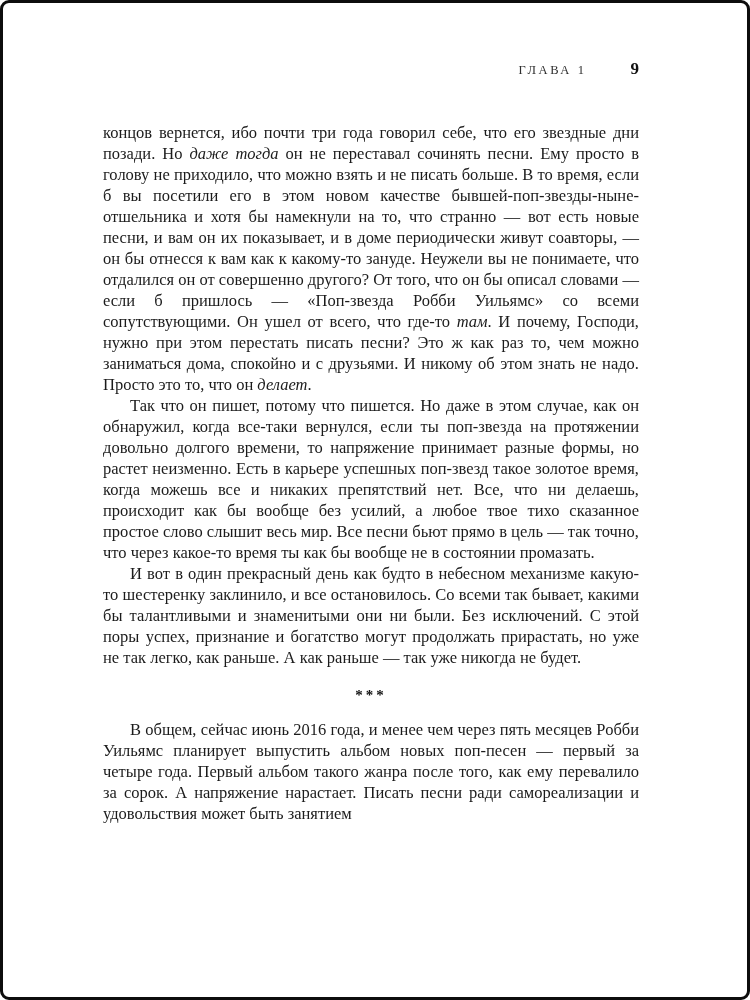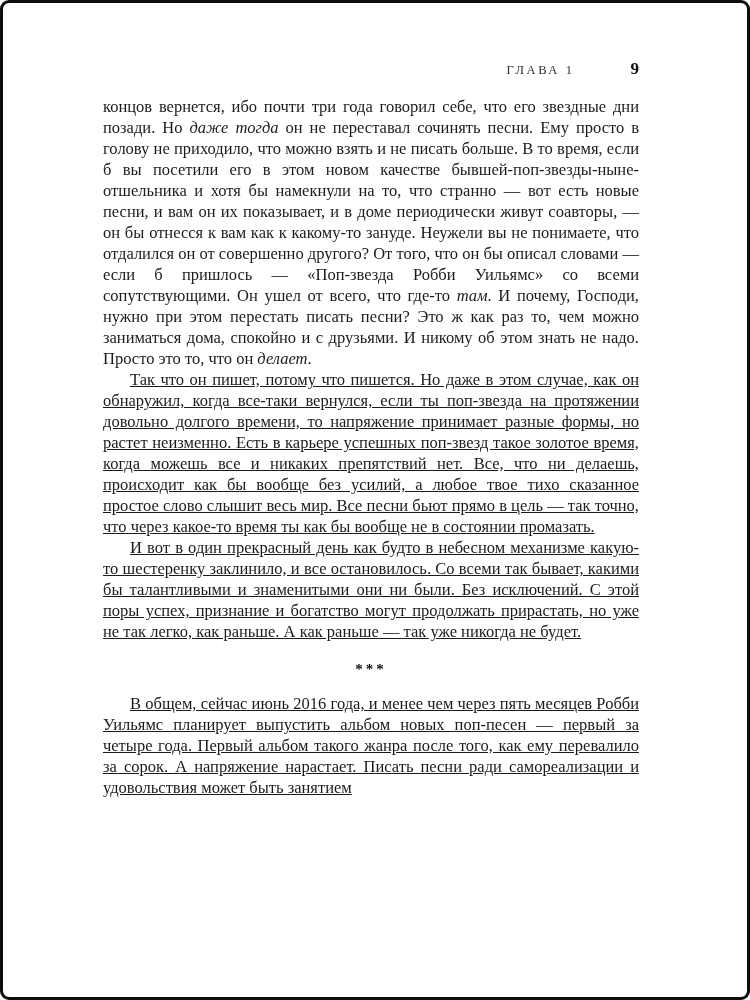--- a/index.html
+++ b/index.html
@@ -19,22 +19,22 @@
     border: 3px solid #0d0d0d;
     border-radius: 9px;
     padding: 56px 108px 40px 100px;
     font-family: "Liberation Serif", "DejaVu Serif", serif;
     color: #1b1b1b;
   }
   .page-header {
     display: flex;
     justify-content: flex-end;
     align-items: baseline;
-    gap: 56px;
-    margin-bottom: 17px;
+    gap: 44px;
+    margin-bottom: 43px;
   }
   .chapter-heading {
     font-size: 12.5px;
     letter-spacing: 2.6px;
     color: #2e2e2e;
     font-weight: 400;
   }
   .page-number {
     font-size: 17px;
     font-weight: 700;
@@ -45,21 +45,20 @@
     line-height: 21px;
     text-align: justify;
     hyphens: auto;
     -webkit-hyphens: auto;
   }
   .para {
     margin: 0;
   }
   .para.indent {
     text-indent: 27px;
-    text-decoration: underline;
   }
   .para em {
   }
   .separator {
     text-align: center;
     font-weight: 700;
     font-size: 15px;
     letter-spacing: 3px;
     margin: 17px 0 13px 0;
     text-indent: 0;

